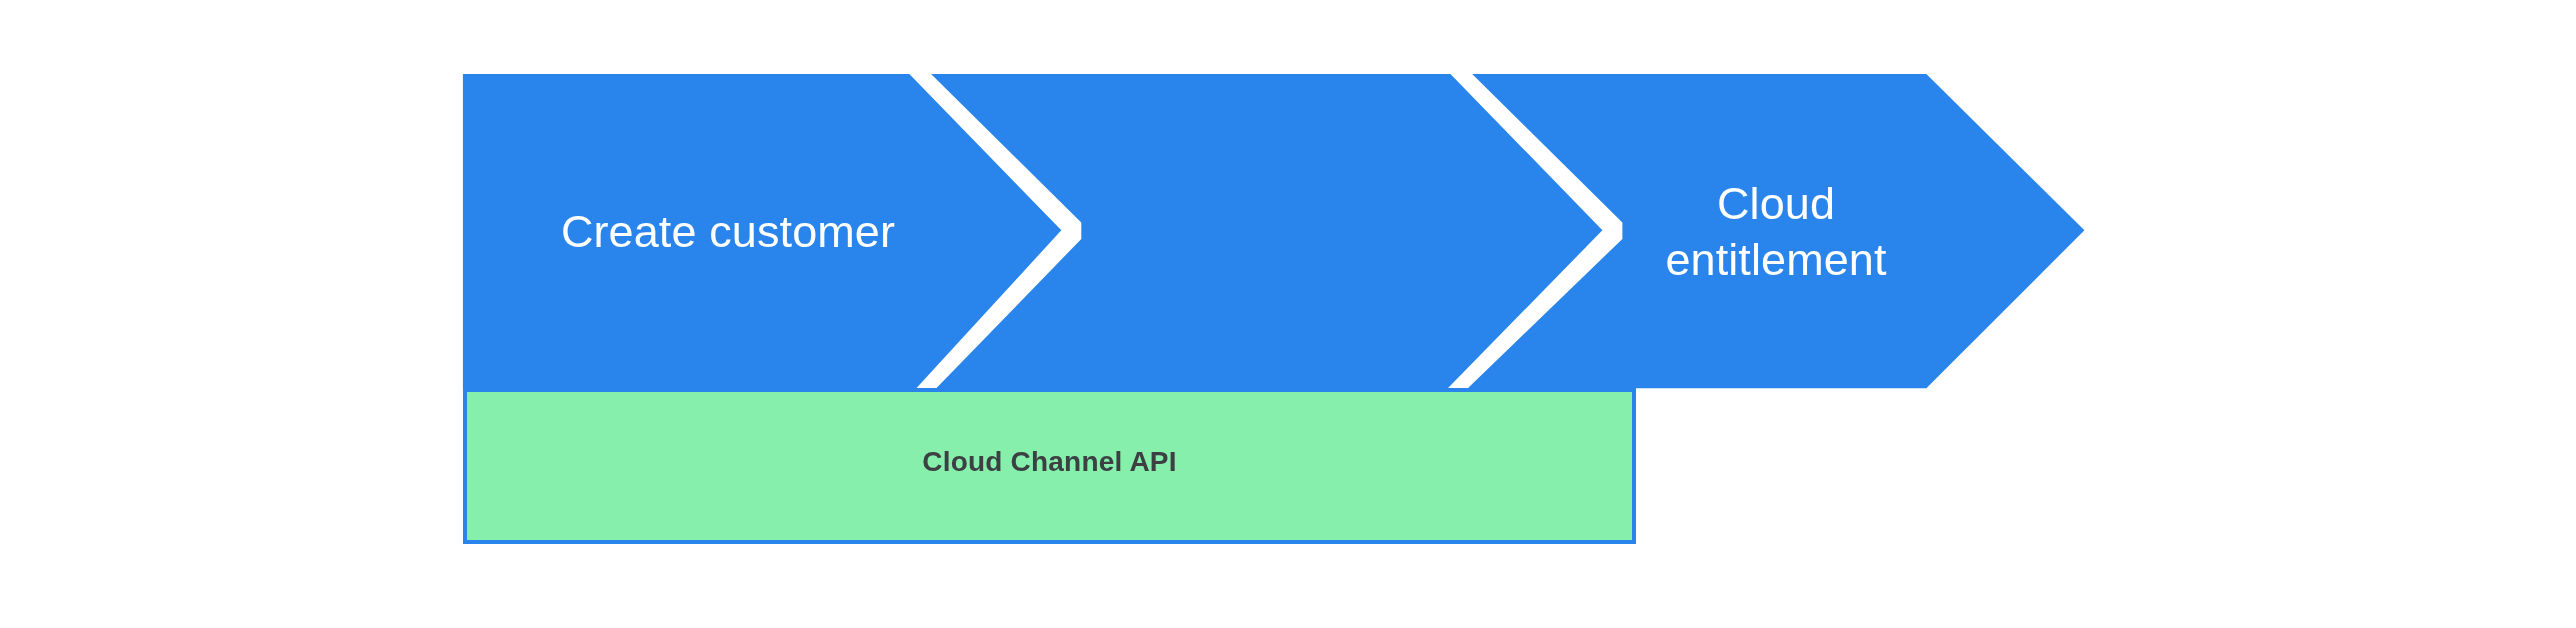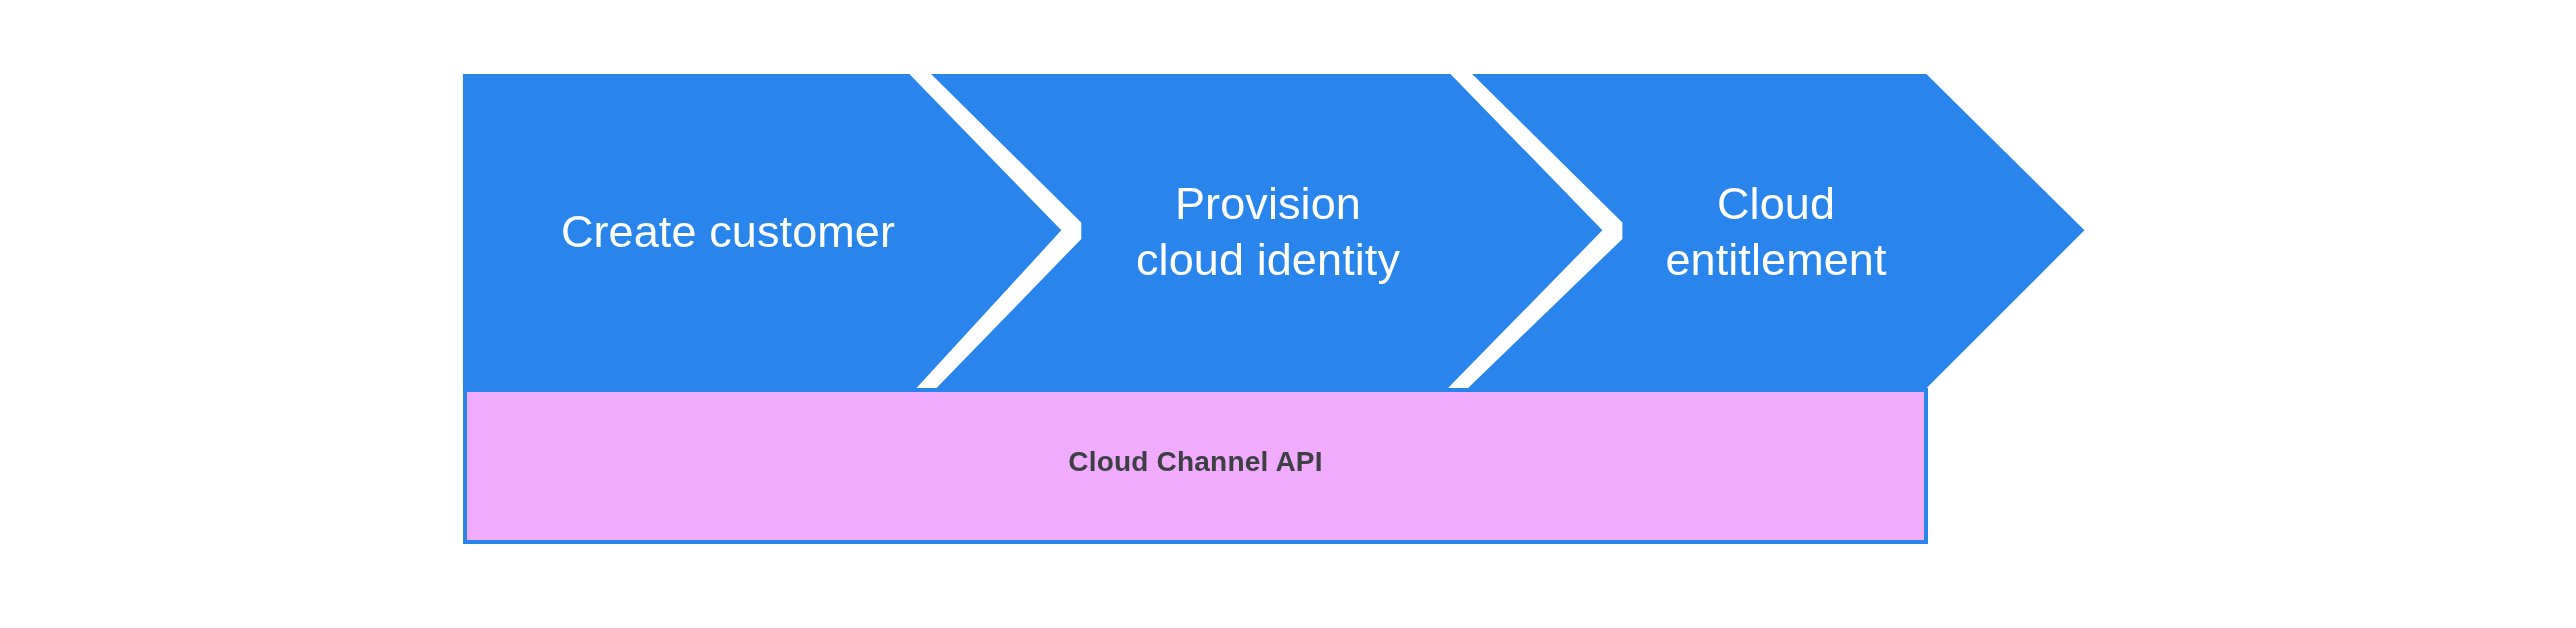--- a/index.html
+++ b/index.html
@@ -56,24 +56,24 @@
     left: 1511px;
     top: 176px;
     width: 530px;
   }
 
   
   #api-box {
     position: absolute;
     left: 463px;
     top: 388px;
-    width: 1465px;
+    width: 1173px;
     height: 156px;
     box-sizing: border-box;
-    background: #f0abfc;
+    background: #86efac;
     border: 4.3px solid #2985ec;
   }
   #api-box-label {
     position: absolute;
     left: 0;
     top: 0;
     width: 100%;
     text-align: center;
     margin-top: 54px;
     font-size: 28px;
@@ -91,22 +91,20 @@
 
     <polygon points="533,85 2218,85 2400,265 2218,447 533,447" fill="#2985ec"></polygon>
 
     <polygon points="1047,85 1072,85 1245,256 1245,275 1078,447 1055,447 1222,265" fill="#ffffff"></polygon>
 
     <polygon points="1670,85 1695,85 1868,256 1868,275 1690,447 1667,447 1845,265" fill="#ffffff"></polygon>
   </svg>
 
   <div class="step-label" id="step-label-0">Create customer</div>
 
-  <div class="step-label" id="step-label-1">Provision
-cloud identity</div>
 
   <div class="step-label" id="step-label-2">Cloud
 entitlement</div>
 
   <div id="api-box">
     <div id="api-box-label">Cloud Channel API</div>
   </div>
 
 </div>
 

